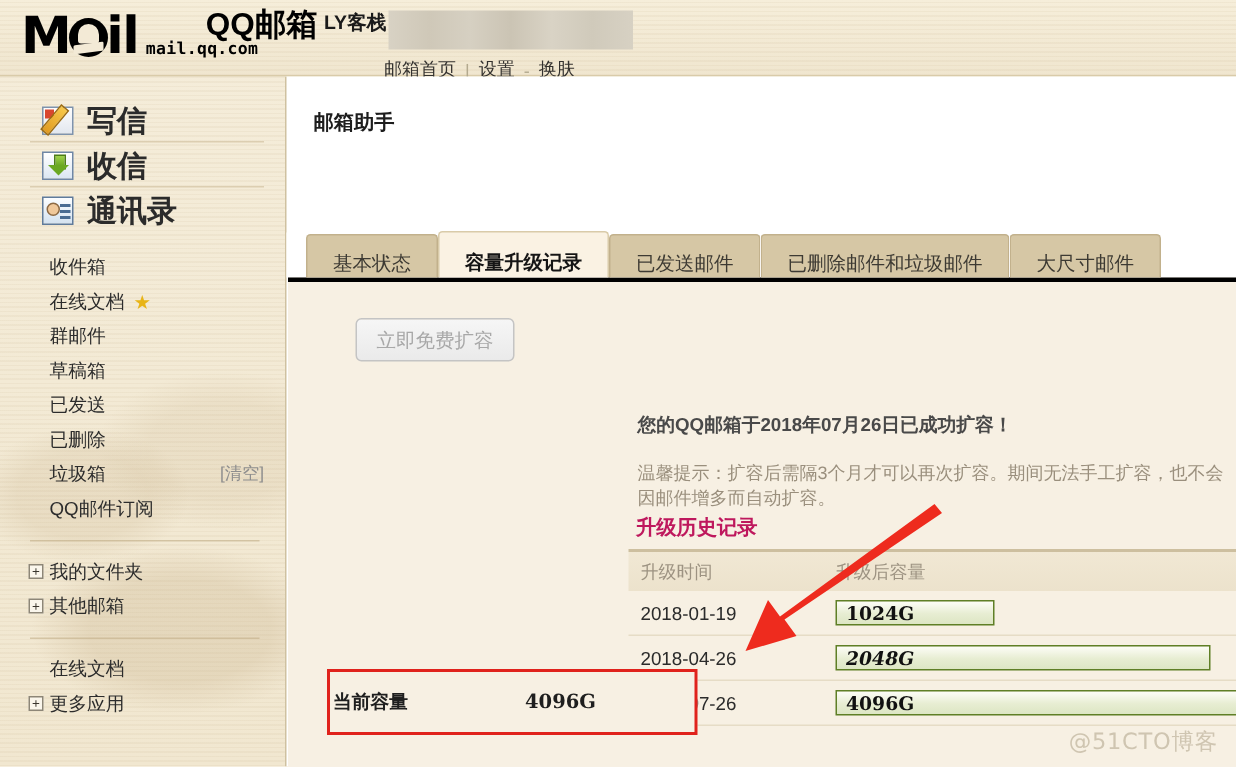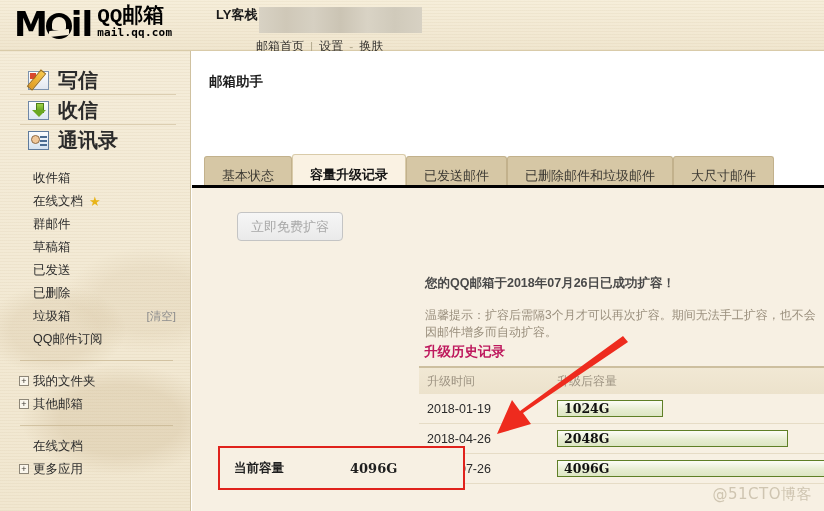--- a/index.html
+++ b/index.html
@@ -49,22 +49,22 @@
     background: #f3ead6;
     border-radius: 7px 7px 2px 2px;
   }
   .logo-mail .o-mark::after {
     content: ""; position: absolute; left: 3px; top: 17px;
     width: 20px; height: 6px; background: #f3ead6;
     border-radius: 1px;
     transform: skewY(-7deg);
   }
   .logo-cn {
-    font-family: Liberation Mono, monospace;
-    font-weight: bold; font-size: 21px; line-height: 21px; color: #000;
+    font-family: Liberation Sans, sans-serif;
+    font-weight: bold; font-size: 21px; line-height: 21px; color: #000; margin-left: 40px;
   }
   .logo-url {
     font-family: "DejaVu Sans Mono", monospace;
     font-weight: bold; font-size: 11px; line-height: 12px; color: #000;
     letter-spacing: .2px;
   }
 
   #acct { position: absolute; left: 216px; top: 7px; }
   #acct-name {
     font-size: 13px; font-weight: bold; color: #1a1a1a;
@@ -274,21 +274,21 @@
   }
 
   #current-box {
     position: absolute; left: 218px; top: 446px;
     width: 247px; height: 44px;
     border: 2px solid #e0221c;
     background: #f7f0e3;
     display: flex; align-items: center;
   }
   #current-box .cb-label {
-    width: 130px; padding-left: 14px;
+    width: 130px; padding-left: 2px;
     font-size: 12.5px; font-weight: bold; color: #1f1f1f;
   }
   #current-box .cb-value {
     font-size: 13px; font-weight: bold; color: #1f1f1f;
     font-family: "DejaVu Serif", "Liberation Serif", serif;
   }
 
   #arrow { position: absolute; left: 0; top: 0; width: 824px; height: 511px; pointer-events: none; }
 
   #watermark {
@@ -420,21 +420,21 @@
           <div class="td-cap">
             <div class="bar" id="bar0" style="width: 106px;">
               <span class="bar-label">1024G</span>
             </div>
           </div>
         </div>
 
         <div class="trow">
           <div class="td-time">2018-04-26</div>
           <div class="td-cap">
-            <div class="bar" id="bar1" style="width: 231px;">
+            <div class="bar" id="bar1" style="width: 250px; font-style: italic;">
               <span class="bar-label">2048G</span>
             </div>
           </div>
         </div>
 
         <div class="trow">
           <div class="td-time">2018-07-26</div>
           <div class="td-cap">
             <div class="bar" id="bar2" style="width: 406px;">
               <span class="bar-label">4096G</span>

